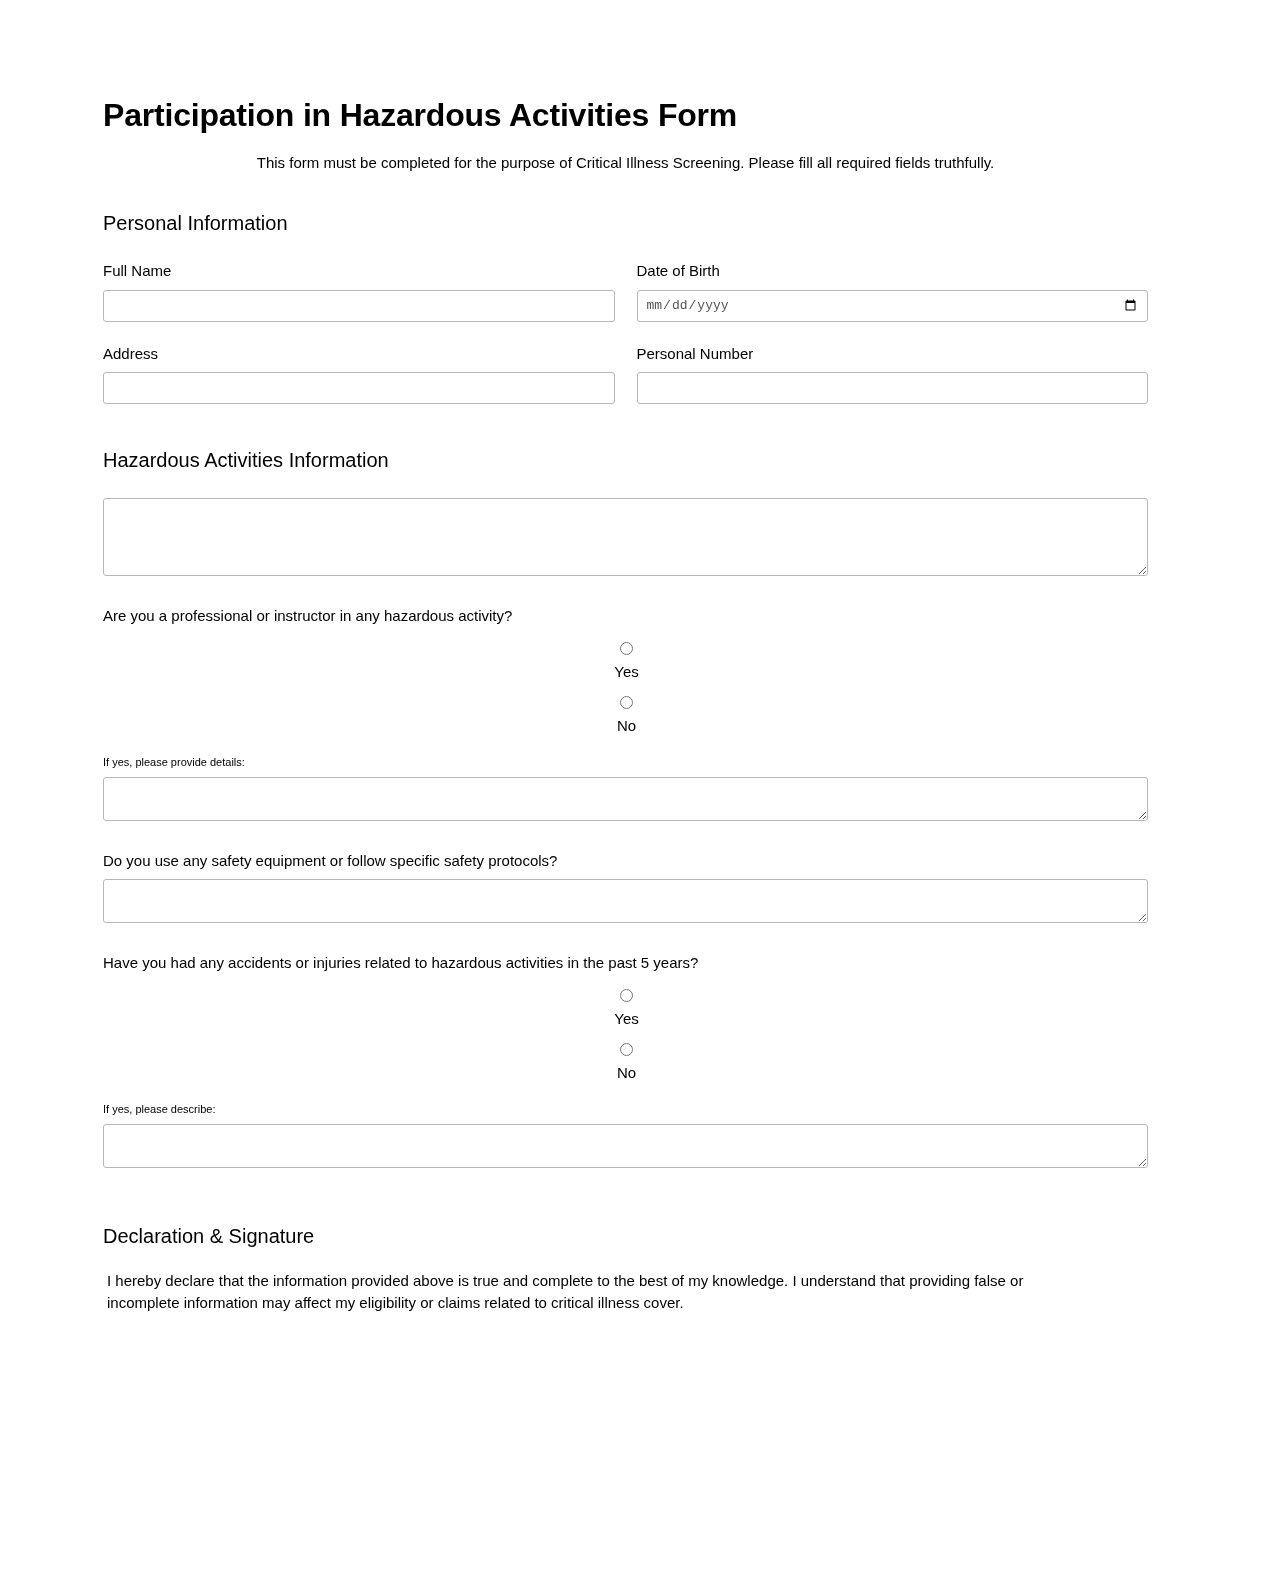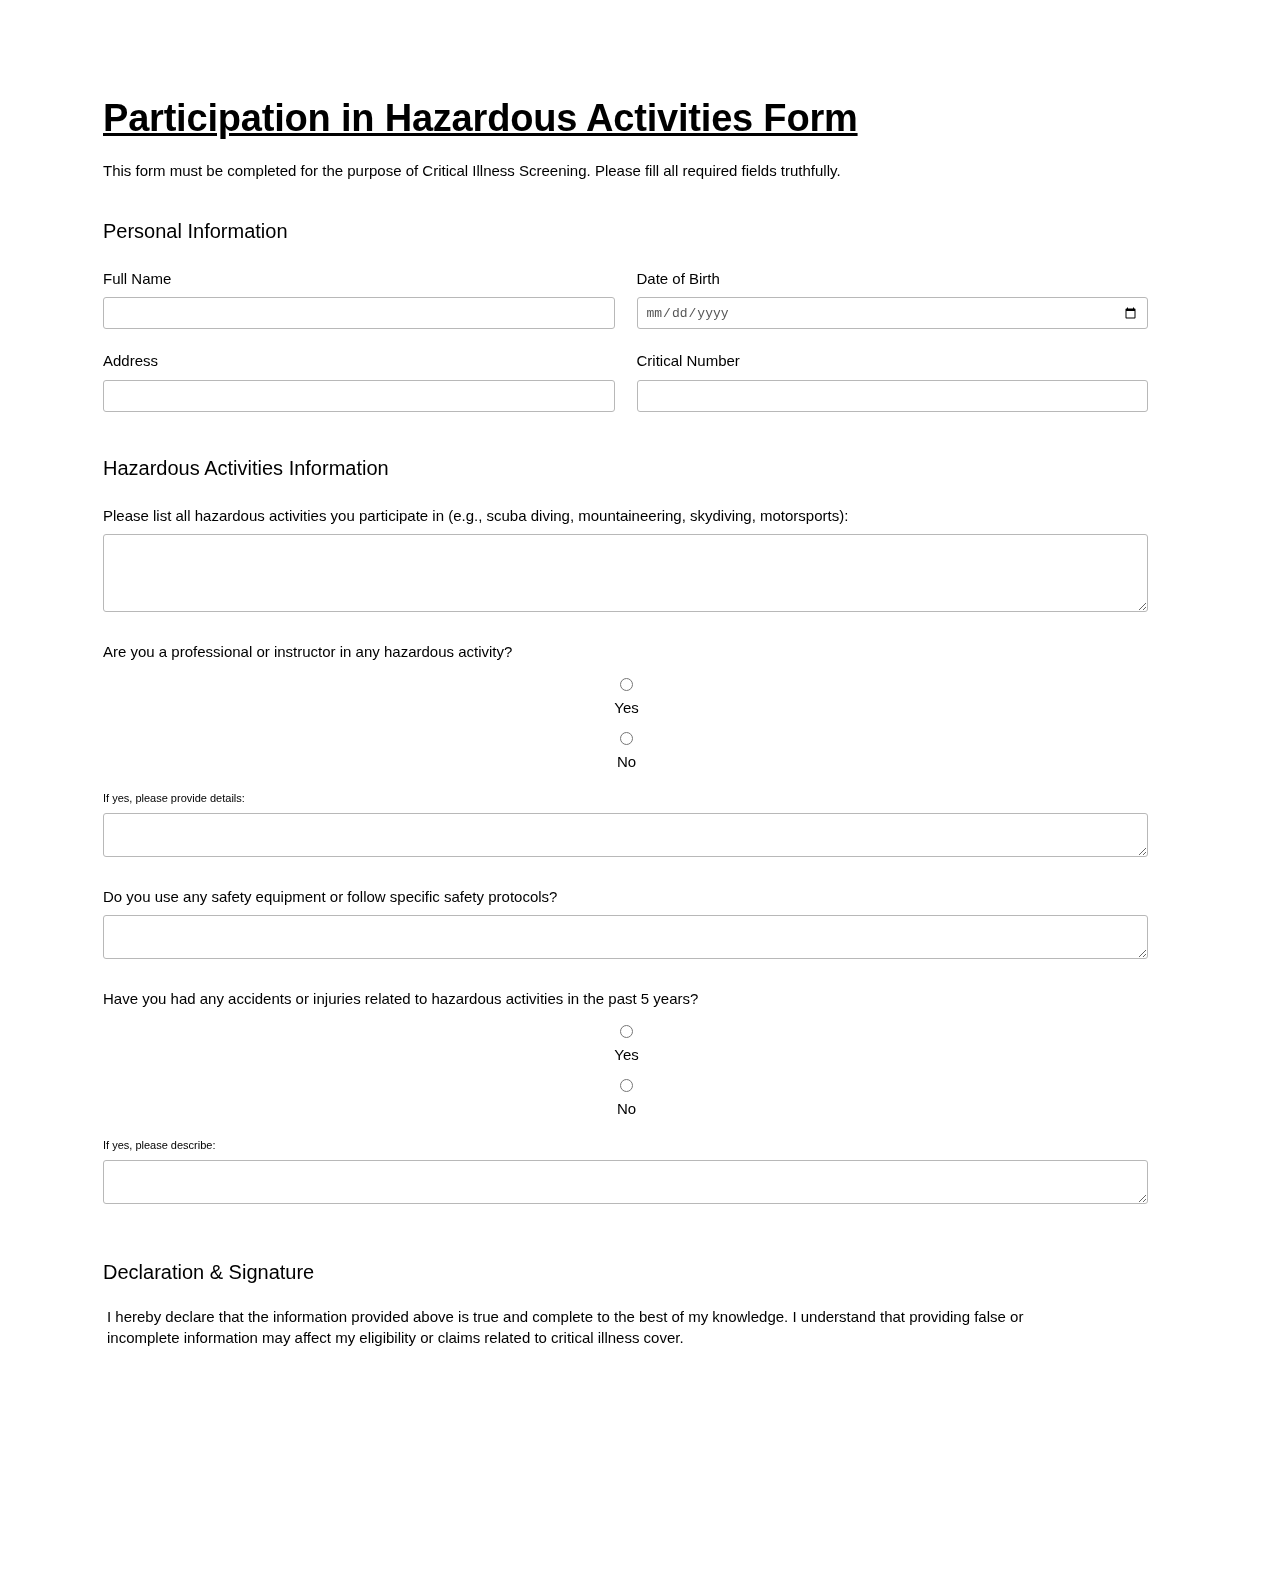--- a/index.html
+++ b/index.html
@@ -11,31 +11,31 @@
     width: 1263px;
     min-height: 1582px;
     font-family: "Liberation Sans", sans-serif;
     color: #000000;
   }
   .page {
     padding: 96px 115px 0 103px;
     box-sizing: border-box;
   }
   h1.form-title {
-    font-size: 38px;
+    font-size: 32px;
     font-weight: bold;
     margin: 0 0 18px 0;
     letter-spacing: -0.2px;
     line-height: 1.2;
-    text-decoration: underline;
   }
   .form-intro {
     font-size: 15px;
     margin: 0 0 38px 0;
     line-height: 1.4;
+    text-align: center;
   }
   h2.section-title {
     font-size: 20px;
     font-weight: normal;
     margin: 0 0 26px 0;
     line-height: 1.2;
   }
   .section {
     margin-bottom: 44px;
   }
@@ -143,31 +143,30 @@
         <input type="date" style="">
       </div>
     </div>
 
     <div class="row">
       <div class="field">
         <label class="field-label">Address</label>
         <input type="text" placeholder="" style="">
       </div>
       <div class="field">
-        <label class="field-label">Critical Number</label>
+        <label class="field-label">Personal Number</label>
         <input type="tel" placeholder="" style="">
       </div>
     </div>
   </div>
 
   <div class="section">
     <h2 class="section-title">Hazardous Activities Information</h2>
 
     <div class="question-block">
-      <label class="question-label">Please list all hazardous activities you participate in (e.g., scuba diving, mountaineering, skydiving, motorsports):</label>
       <textarea class="tall" placeholder="" style=""></textarea>
     </div>
 
     <div class="question-block">
       <label class="question-label">Are you a professional or instructor in any hazardous activity?</label>
 
       <div class="radio-row">
         <input type="radio" name="professional" id="prof-yes" style="">
         <label for="prof-yes">Yes</label>
       </div>

